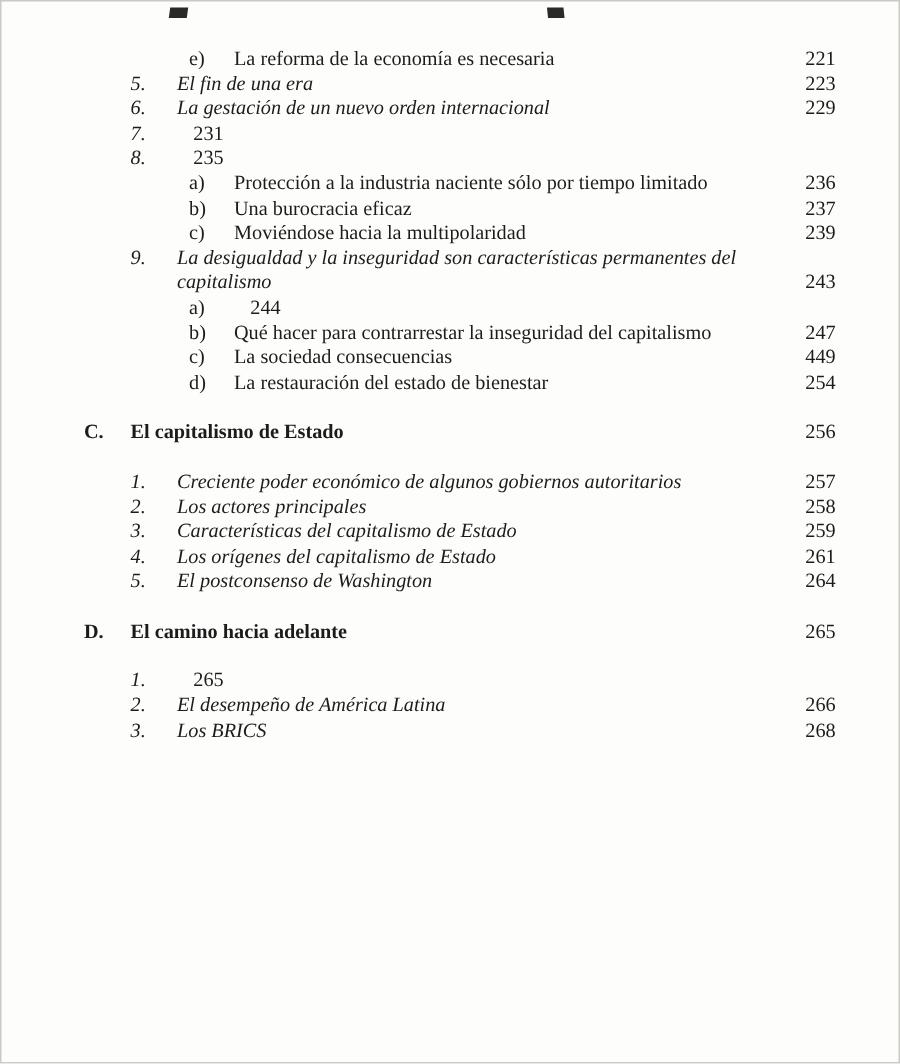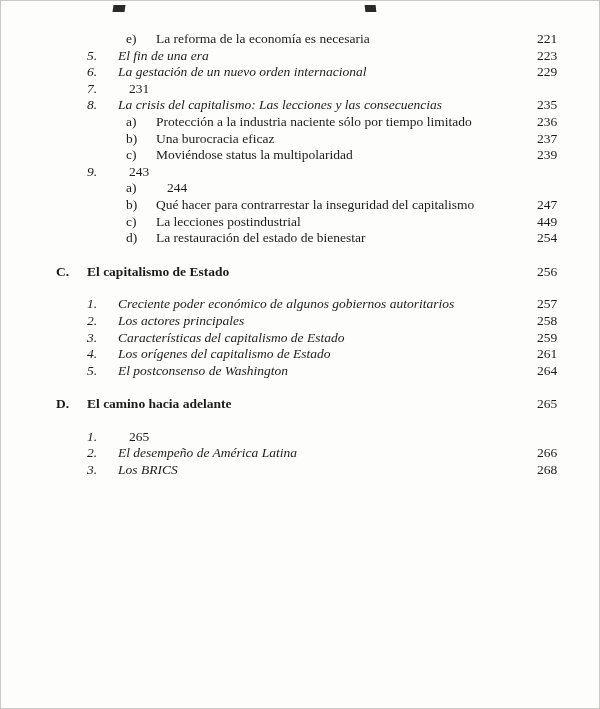--- a/index.html
+++ b/index.html
@@ -86,54 +86,54 @@
         <span class="marker">6.</span>
         <span class="text">La gestación de un nuevo orden internacional</span>
         <span class="page-num">229</span>
       </div>
       <div class="row item">
         <span class="marker">7.</span>
         <span class="page-num">231</span>
       </div>
       <div class="row item">
         <span class="marker">8.</span>
-        <span class="text">La crisis del capitalismo: Las lecciones y las consecuencias</span>
         <span class="page-num">235</span>
       </div>
       <div class="row sub">
         <span class="marker">a)</span>
         <span class="text">Protección a la industria naciente sólo por tiempo limitado</span>
         <span class="page-num">236</span>
       </div>
       <div class="row sub">
         <span class="marker">b)</span>
         <span class="text">Una burocracia eficaz</span>
         <span class="page-num">237</span>
       </div>
       <div class="row sub">
         <span class="marker">c)</span>
-        <span class="text">Moviéndose status la multipolaridad</span>
+        <span class="text">Moviéndose hacia la multipolaridad</span>
         <span class="page-num">239</span>
       </div>
       <div class="row item">
         <span class="marker">9.</span>
+        <span class="text">La desigualdad y la inseguridad son características permanentes del capitalismo</span>
         <span class="page-num">243</span>
       </div>
       <div class="row sub">
         <span class="marker">a)</span>
         <span class="page-num">244</span>
       </div>
       <div class="row sub">
         <span class="marker">b)</span>
         <span class="text">Qué hacer para contrarrestar la inseguridad del capitalismo</span>
         <span class="page-num">247</span>
       </div>
       <div class="row sub">
         <span class="marker">c)</span>
-        <span class="text">La lecciones postindustrial</span>
+        <span class="text">La sociedad consecuencias</span>
         <span class="page-num">449</span>
       </div>
       <div class="row sub">
         <span class="marker">d)</span>
         <span class="text">La restauración del estado de bienestar</span>
         <span class="page-num">254</span>
       </div>
       <div class="row section gap-large">
         <span class="marker">C.</span>
         <span class="text">El capitalismo de Estado</span>

